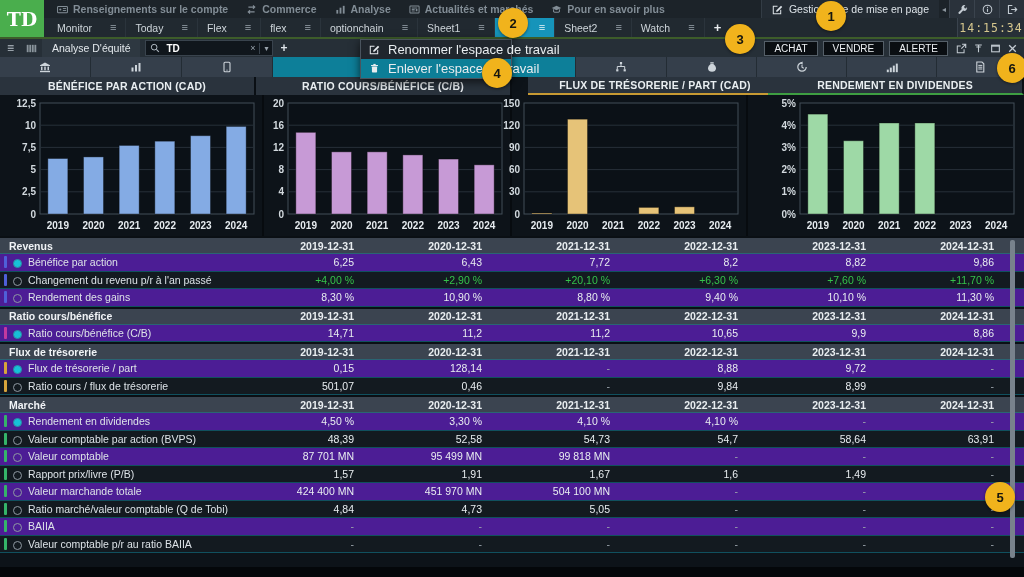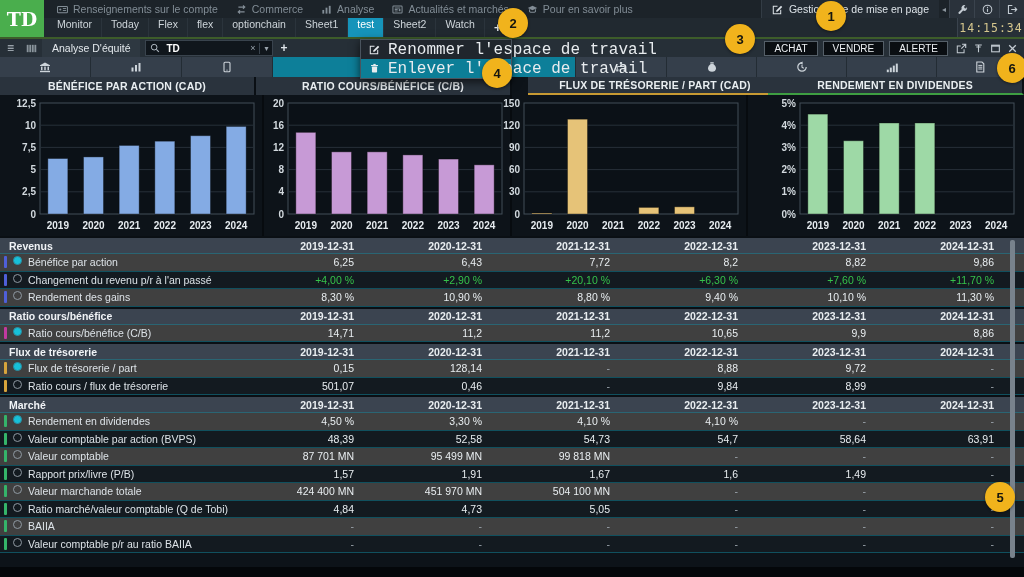--- a/index.html
+++ b/index.html
@@ -15,21 +15,21 @@
   .layout-btn{display:flex;align-items:center;gap:6px;color:#dde3e8;font-size:10.5px;background:#232b33;height:100%;padding:0 10px;border-left:1px solid #333c45;cursor:default;}
   .collapse{color:#8a949c;font-size:8px;padding:0 3px;}
   .util{display:flex;height:100%;background:#2a323b;}
   .ubtn{width:24px;display:flex;align-items:center;justify-content:center;border-left:1px solid #3a434d;color:#c3cbd2;}
 
   
   .logo{position:absolute;left:0;top:0;width:44px;height:37px;background:#4aae4d;color:#fff;display:flex;align-items:center;justify-content:center;font-weight:bold;font-size:19px;font-family:"DejaVu Serif",serif;z-index:5;}
 
   
   .row2{position:absolute;left:0;top:18px;width:1024px;height:19px;background:#212930;display:flex;align-items:stretch;padding-left:48px;box-sizing:border-box;}
-  .wtab{display:flex;align-items:center;gap:18px;padding:0 9px;font-size:10.5px;color:#ced5da;border-right:1px solid #2b343c;white-space:nowrap;flex-direction:column;}
+  .wtab{display:flex;align-items:center;gap:18px;padding:0 9px;font-size:10.5px;color:#ced5da;border-right:1px solid #2b343c;white-space:nowrap;}
   .wtab .burger{color:#9aa4ad;font-size:11px;line-height:1;}
   .wtab.active{background:#1694ba;color:#fff;}
   .wtab.active .burger{color:#eaf6fa;}
   .addtab{width:26px;display:flex;align-items:center;justify-content:center;color:#e8ecef;font-size:13px;font-weight:bold;}
   .clock{margin-left:auto;height:100%;min-width:66px;background:#272f37;border-left:1px solid #3a434d;color:#d6c78e;font-family:"DejaVu Sans Mono",monospace;font-size:11.5px;display:flex;align-items:center;justify-content:center;letter-spacing:1px;}
 
   
   .sheetbar{position:absolute;left:0;top:37px;width:1024px;height:20px;background:#262f37;border-top:2px solid #3d5c2a;display:flex;align-items:center;box-sizing:border-box;}
   .sb-burger{padding:0 7px;color:#b9c2ca;font-size:12px;}
   .sb-grid{color:#8a949c;padding:0 5px;}
@@ -54,49 +54,49 @@
   .ctitle{position:absolute;top:77px;height:18px;background:#2a333d;display:flex;align-items:center;justify-content:center;font-size:10.5px;font-weight:bold;color:#e9eef1;border-right:2px solid #0a0f14;box-sizing:border-box;letter-spacing:.2px;}
 
   
   .charts{position:absolute;left:0;top:95px;width:1024px;height:141px;background:#0d1319;}
   .cpanel{position:absolute;top:0;height:141px;border-right:2px solid #070b0f;box-sizing:border-box;}
 
   
   .table{position:absolute;left:0;top:236px;width:1024px;}
   .trow{display:flex;align-items:center;height:16.5px;font-size:10.5px;border-bottom:1px solid #10505e;padding-right:20px;box-sizing:content-box;}
   .thead{height:15px;background:#3b4450;font-weight:bold;border-top:2px solid #0a0f14;border-bottom:1px solid #2a6573;color:#f0f3f6;}
-  .row-odd{background:#404040;}
+  .row-odd{background:#4c1d95;}
   .row-even{background:#131a20;}
-  .label-cell{flex:1;display:flex;align-items:flex-start;gap:6px;padding-left:4px;min-width:0;overflow:hidden;white-space:nowrap;}
+  .label-cell{flex:1;display:flex;align-items:flex-end;gap:6px;padding-left:4px;min-width:0;overflow:hidden;white-space:nowrap;}
   .thead .label-cell{padding-left:9px;}
   .vcell{width:128px;flex:none;text-align:right;padding-right:10px;box-sizing:border-box;color:#e8edf0;white-space:nowrap;}
   .accent{width:3px;height:12px;border-radius:1px;flex:none;}
   .radio{width:9px;height:9px;border-radius:50%;border:1.5px solid #8f99a2;box-sizing:border-box;flex:none;background:transparent;}
   .radio.sel{border-color:#2a8fa3;background:#17c0d8;}
   .mlabel{color:#dce2e7;overflow:hidden;text-overflow:ellipsis;}
   .pos{color:#35c24a;}
   .dash{color:#9aa3ab;}
   .vthumb{position:absolute;left:1010px;top:240px;width:5px;height:318px;background:#78828c;border-radius:2px;}
   .bottom-strip{position:absolute;left:0;top:567px;width:1024px;height:10px;background:#04070a;}
 
   
   .ctxmenu{position:absolute;left:360px;top:39px;width:150px;background:#20262d;border:1px solid #4a545e;box-shadow:0 3px 9px rgba(0,0,0,.65);z-index:50;}
-  .cm-item{height:19px;display:flex;align-items:center;gap:8px;padding:0 8px;font-size:16px;color:#e8ecef;white-space:nowrap;font-family:Liberation Mono, monospace;}
+  .cm-item{height:19px;display:flex;align-items:center;gap:8px;padding:0 8px;font-size:13px;color:#e8ecef;white-space:nowrap;}
   .cm-item.hl{background:#0c7e97;}
 
   
   .ann{position:absolute;width:30px;height:30px;border-radius:50%;background:#f1b31c;color:#16160f;font-weight:bold;font-size:13px;display:flex;align-items:center;justify-content:center;z-index:100;box-shadow:0 1px 3px rgba(0,0,0,.45);}
 </style>
 </head>
 <body>
 
 <div class="app">
 
   <div class="row1">
-    <nav id="topnav" style="display:flex;height:100%;align-items:center;">
+    <nav id="topnav" style="display:flex;height:100%;align-items:center;font-weight:bold;">
         <div class="nav-item">
           <span class="ic">
             <svg viewBox="0 0 12 12" width="11" height="11" fill="currentColor">
               <rect x="0.6" y="2.6" width="10.8" height="7" rx="1" fill="none" stroke="currentColor" stroke-width="1.1"></rect>
               <circle cx="3.6" cy="6" r="1.2"></circle>
               <path d="M6.4 4.9 10 4.9 M6.4 7.1 10 7.1" stroke="currentColor" stroke-width="1" fill="none"></path>
             </svg>
           </span>
           <span>Renseignements sur le compte</span>
         </div>

